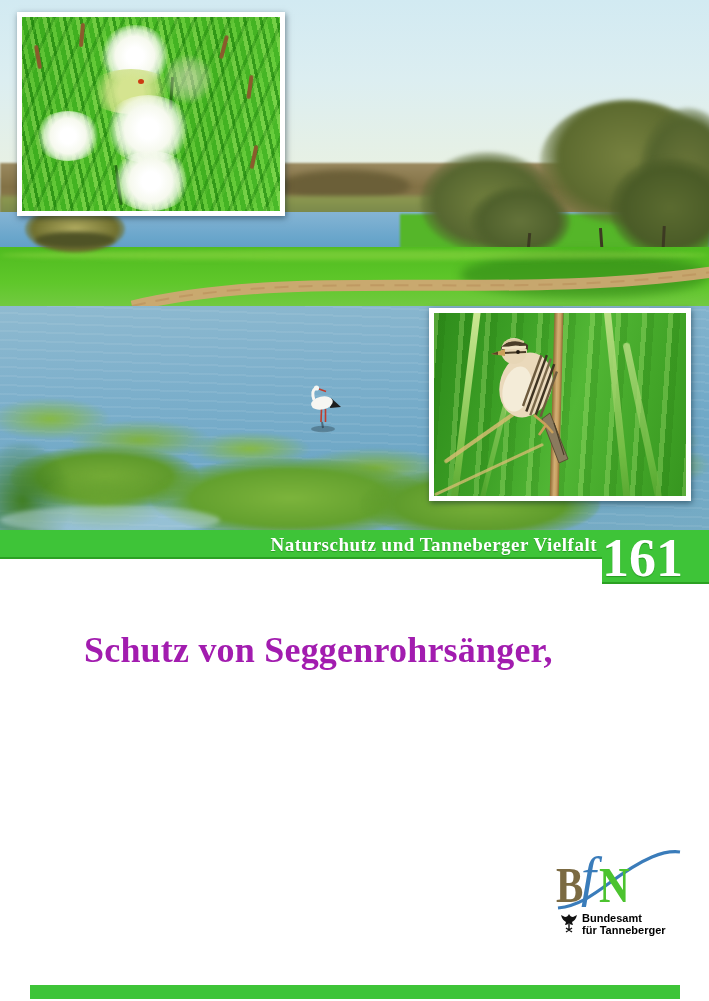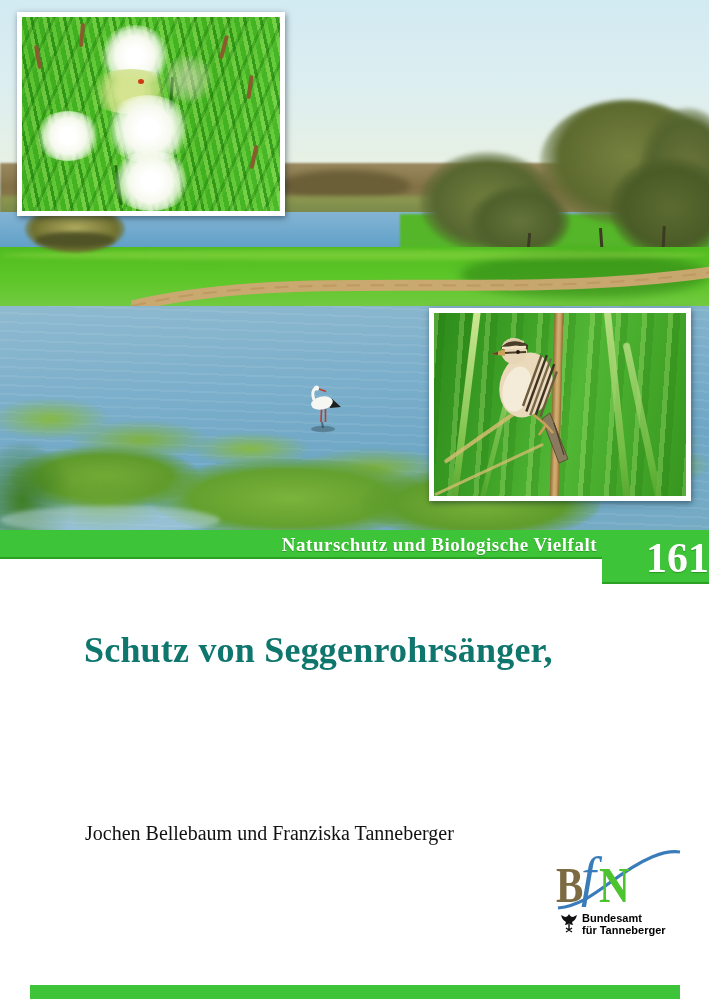--- a/index.html
+++ b/index.html
@@ -52,25 +52,25 @@
   .reed{position:absolute;left:118px;top:-6px;width:9px;height:200px;border-radius:4px;transform:rotate(1.5deg);
         background:linear-gradient(90deg,#8f6a33,#d2ae74 45%,#caa263 70%,#8f6a33);}
 
   
   .banner{position:absolute;left:0;top:530px;width:709px;height:29px;background:#3ec438;
           box-shadow:inset 0 -2px 0 rgba(20,120,10,.45);}
   .banner-title{position:absolute;right:112px;top:0;line-height:29px;color:#ffffff;font-weight:bold;
           font-size:19px;letter-spacing:.5px;text-shadow:0 1px 1px rgba(0,90,0,.4);white-space:nowrap;}
   .volume-badge{position:absolute;left:602px;top:530px;width:107px;height:54px;background:#3ec438;
           box-shadow:inset 0 -2px 0 rgba(20,120,10,.45);}
-  .volume-number{position:absolute;left:0;top:0;width:107px;line-height:56px;text-align:right;
-          font-size:42px;font-weight:bold;color:#ffffff;text-shadow:0 1px 1px rgba(0,90,0,.4);}
-
-  
-  .book-title{position:absolute;left:84px;top:630px;width:600px;color:#0f766e;font-weight:bold;
+  .volume-number{position:absolute;left:0;top:0;width:107px;line-height:56px;text-align:left;
+          font-size:54px;font-weight:bold;color:#ffffff;text-shadow:0 1px 1px rgba(0,90,0,.4);}
+
+  
+  .book-title{position:absolute;left:84px;top:630px;width:600px;color:#a21caf;font-weight:bold;
           font-size:36px;line-height:40px;letter-spacing:.2px;}
   .authors{position:absolute;left:85px;top:822px;font-size:20px;color:#111111;}
 
   
   .bfn{position:absolute;left:552px;top:846px;width:155px;height:100px;}
   .bfn-letter{position:absolute;line-height:1;font-weight:bold;}
   .bfn-b{left:4px;top:14px;font-size:50px;color:#7b6a42;transform:scaleX(.82);transform-origin:left top;}
   .bfn-f{left:29px;top:4px;font-size:54px;font-style:italic;font-weight:normal;color:#3a7cba;}
   .bfn-n{left:47px;top:14px;font-size:50px;color:#4cc32f;transform:scaleX(.85);transform-origin:left top;}
   .bfn-org{position:absolute;left:30px;top:66px;font-family:"Liberation Sans","DejaVu Sans",sans-serif;
@@ -196,31 +196,30 @@
           <circle cx="44" cy="25" r="1.9" fill="#201a10"></circle>
           <polygon points="17,27 31,22 31,29" fill="#caa05a"></polygon>
           <polygon points="17,27 24,24.5 24,28" fill="#5e4326"></polygon>
           <path d="M60,88 L72,98 M72,98 L65,108 M72,98 L79,106" stroke="#c9a05a" stroke-width="2.6" fill="none"></path>
         </svg>
       </div>
     </div>
   </div>
 
   <div class="banner">
-    <span class="banner-title">Naturschutz und Biologische Vielfalt</span>
+    <span class="banner-title">Naturschutz und Tanneberger Vielfalt</span>
   </div>
   <div class="volume-badge">
     <div class="volume-number">161</div>
   </div>
 
   <div class="book-title">
     <div>Schutz von Seggenrohrsänger,</div>
   </div>
 
-  <div class="authors">Jochen Bellebaum und Franziska Tanneberger</div>
 
   <div class="bfn">
     <svg style="position:absolute;left:0;top:0;" width="155" height="100" viewBox="0 0 155 100">
       <path d="M6,62 C 42,58 60,28 100,11 C 112,6 120,5 128,6" stroke="#3a7cba" stroke-width="3.2" fill="none"></path>
     </svg>
     <span class="bfn-letter bfn-b">B</span>
     <span class="bfn-letter bfn-f">f</span>
     <span class="bfn-letter bfn-n">N</span>
     <svg class="eagle" width="18" height="22" viewBox="0 0 18 22">
       <path d="M9,2 C10,4 11,5 13,5 L17,3 C16,7 14,9 12,10 L13,13 C11,13 10,12 9,11 C8,12 7,13 5,13 L6,10 C4,9 2,7 1,3 L5,5 C7,5 8,4 9,2 Z" fill="#111"></path>

